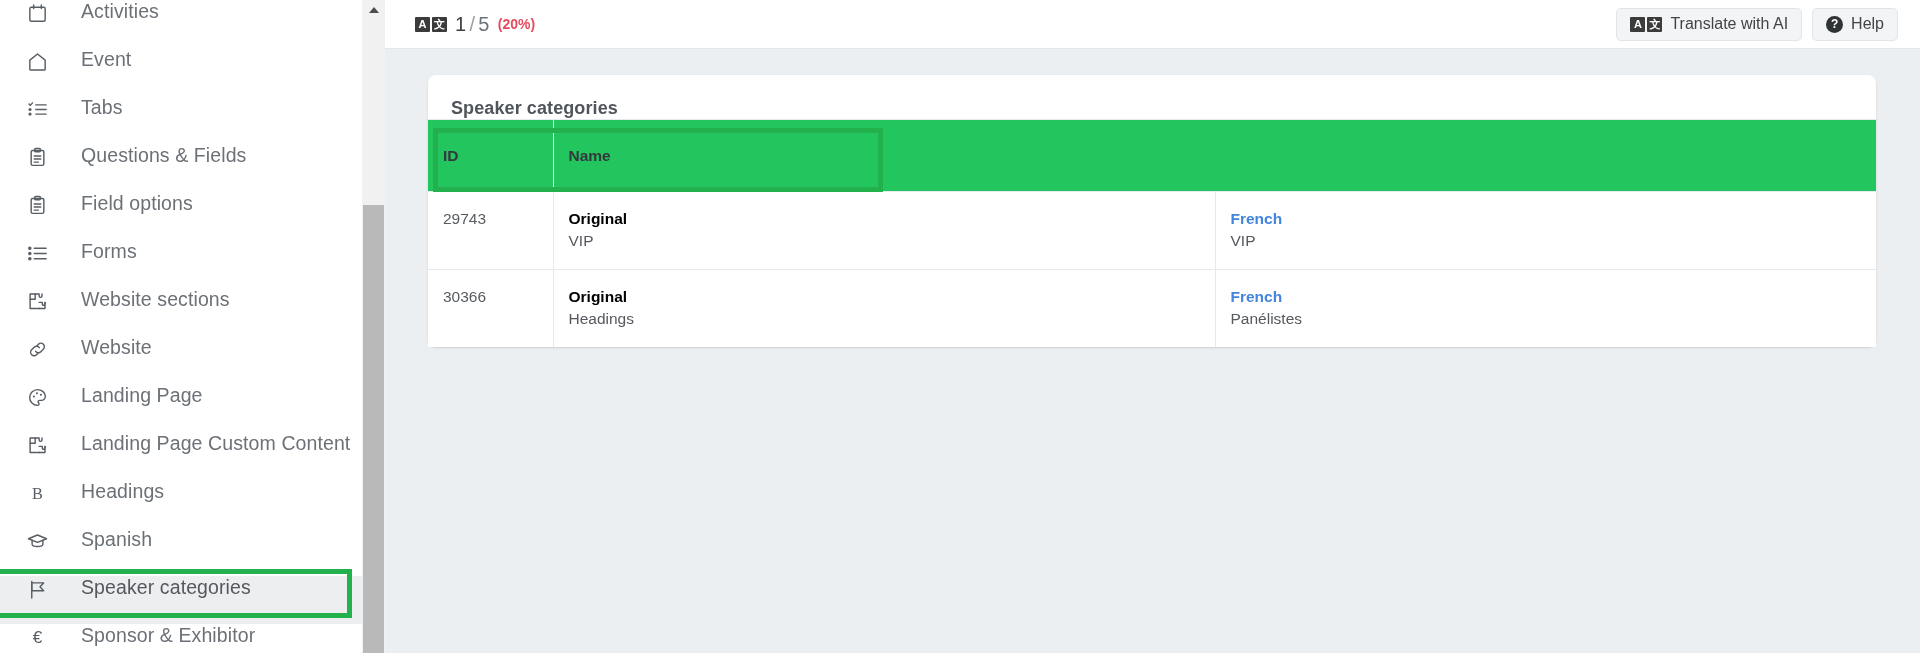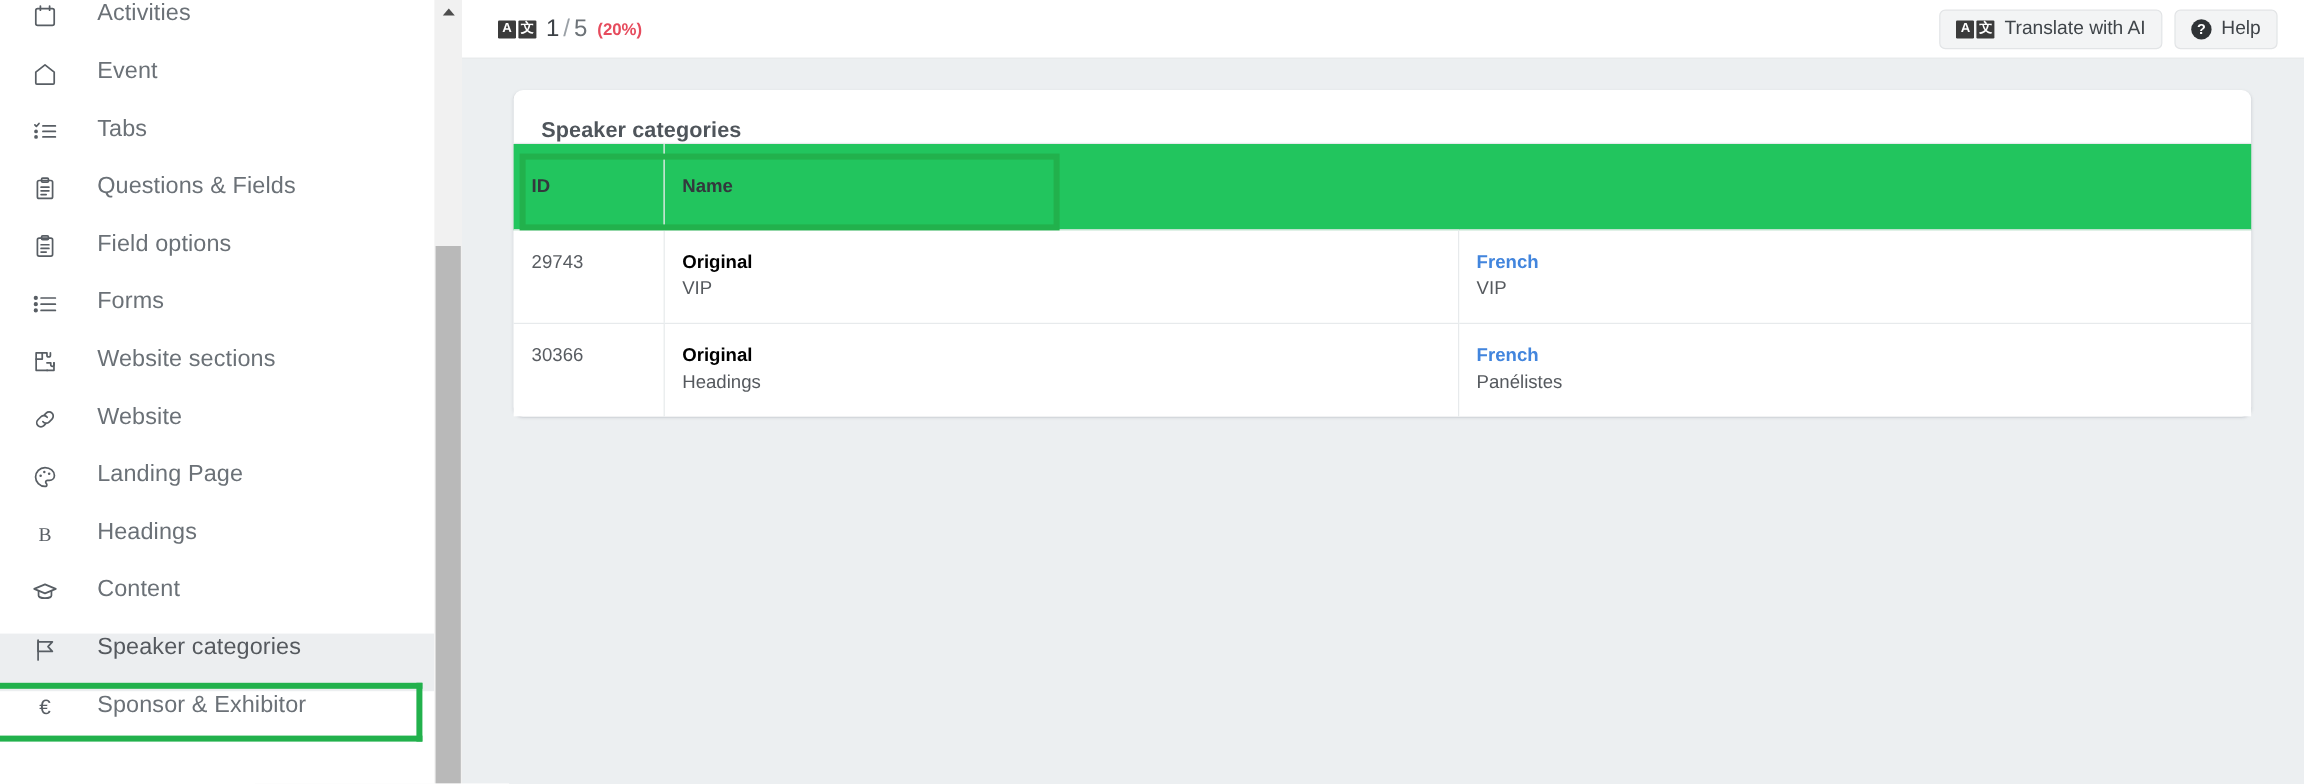--- a/index.html
+++ b/index.html
@@ -335,34 +335,46 @@
               <path d="M12 3.8a8.2 8.2 0 1 0 0 16.4c1 0 1.6-.7 1.6-1.5 0-.5-.2-.8-.5-1.1-.3-.3-.5-.7-.5-1.1 0-.8.7-1.5 1.6-1.5h1.7a4.3 4.3 0 0 0 4.3-4.3c0-3.8-3.7-6.9-8.2-6.9z"></path>
               <circle cx="8.2" cy="11" r="1.1" fill="currentColor" stroke="none"></circle>
               <circle cx="11.4" cy="7.6" r="1.1" fill="currentColor" stroke="none"></circle>
               <circle cx="15.6" cy="9.2" r="1.1" fill="currentColor" stroke="none"></circle>
             </svg>
           </span>
           <span>Landing Page</span>
         </li>
         <li class="nav-item">
           <span class="nav-ico">
+            <svg width="23" height="23" viewBox="0 0 24 24" fill="none" stroke="currentColor" stroke-width="1.5" stroke-linecap="round" stroke-linejoin="round">
+              <path d="M9.6 4.2h4.1v2a1.5 1.5 0 1 0 3 0v-2"></path>
+              <path d="M4.3 9.6v9.8h9.8"></path>
+              <path d="M4.3 9.6h5.3V4.2H4.3z"></path>
+              <path d="M13.7 12.9h3.3v1.7a1.4 1.4 0 1 0 2.8 0v-1.7"></path>
+              <path d="M19.8 12.9v6.5h-6.1"></path>
+            </svg>
+          </span>
+          <span>Landing Page Custom Content</span>
+        </li>
+        <li class="nav-item">
+          <span class="nav-ico">
             <svg width="23" height="23" viewBox="0 0 24 24">
               <text x="12" y="17.6" text-anchor="middle" font-family="Liberation Serif, serif" font-size="17" fill="currentColor">B</text>
             </svg>
           </span>
           <span>Headings</span>
         </li>
         <li class="nav-item">
           <span class="nav-ico">
             <svg width="23" height="23" viewBox="0 0 24 24" fill="none" stroke="currentColor" stroke-width="1.5" stroke-linecap="round" stroke-linejoin="round">
               <path d="M2.6 9.1 12 5.2l9.4 3.9L12 13z"></path>
               <path d="M6.4 10.9v3.9c0 1.3 2.5 2.4 5.6 2.4s5.6-1.1 5.6-2.4v-3.9"></path>
             </svg>
           </span>
-          <span>Content</span>
+          <span>Spanish</span>
         </li>
         <li class="nav-item active">
           <span class="nav-ico">
             <svg width="23" height="23" viewBox="0 0 24 24" fill="none" stroke="currentColor" stroke-width="1.5" stroke-linecap="round" stroke-linejoin="round">
               <path d="M6 3.6v17.2"></path>
               <path d="M6 5.1h12.4L14.6 9.2l3.8 4.1H6z"></path>
             </svg>
           </span>
           <span>Speaker categories</span>
         </li>

